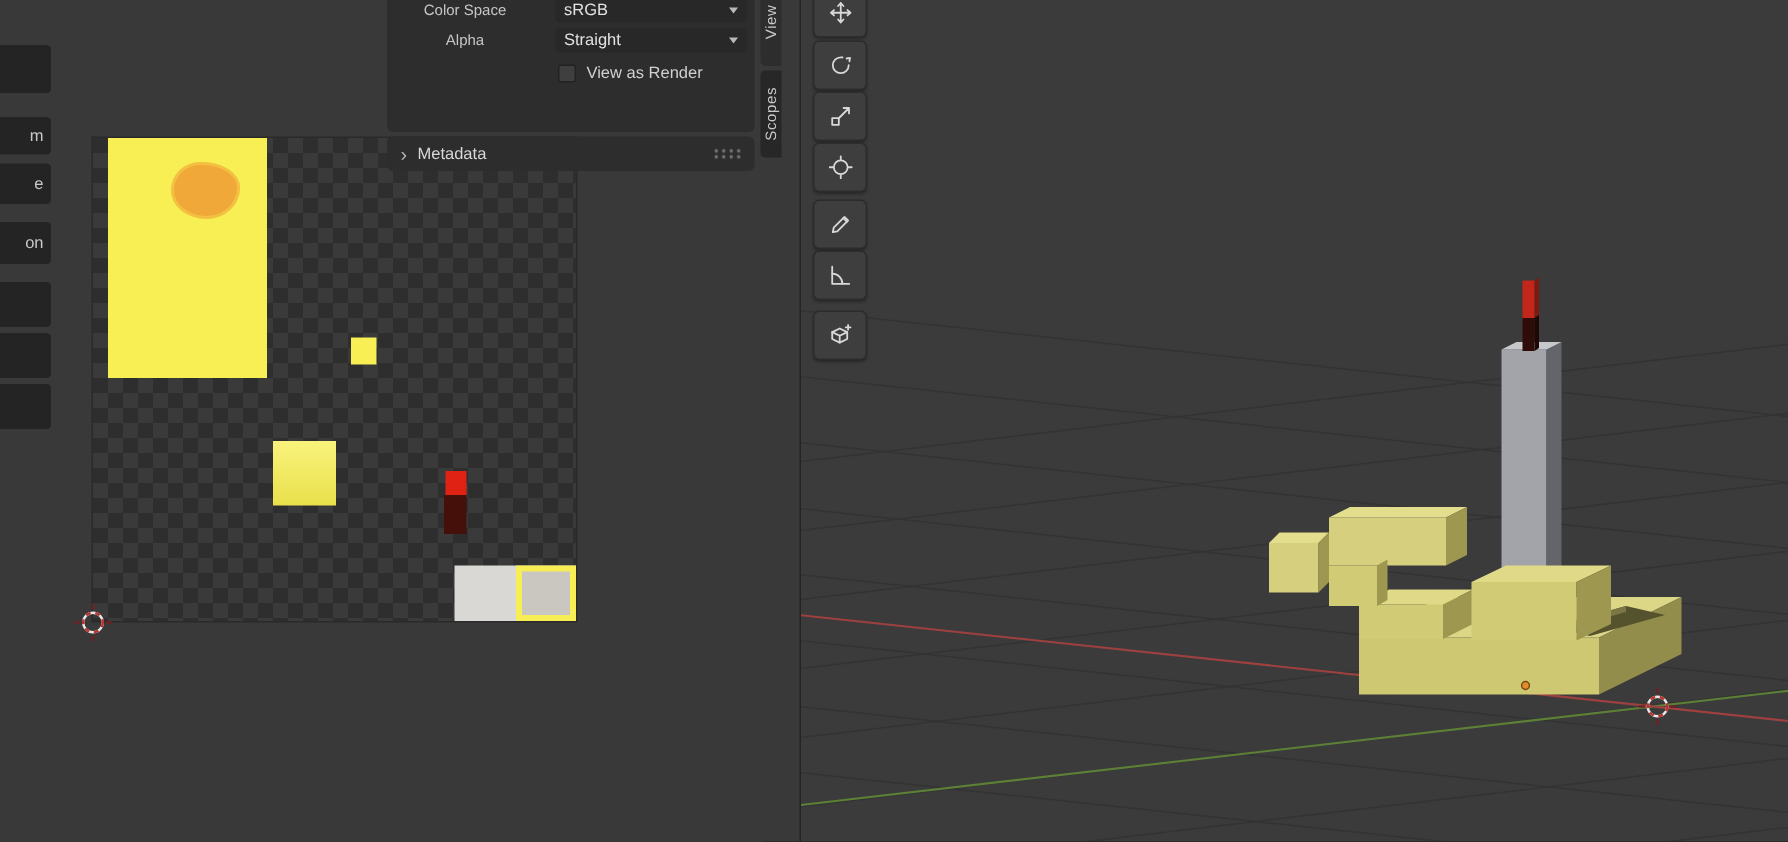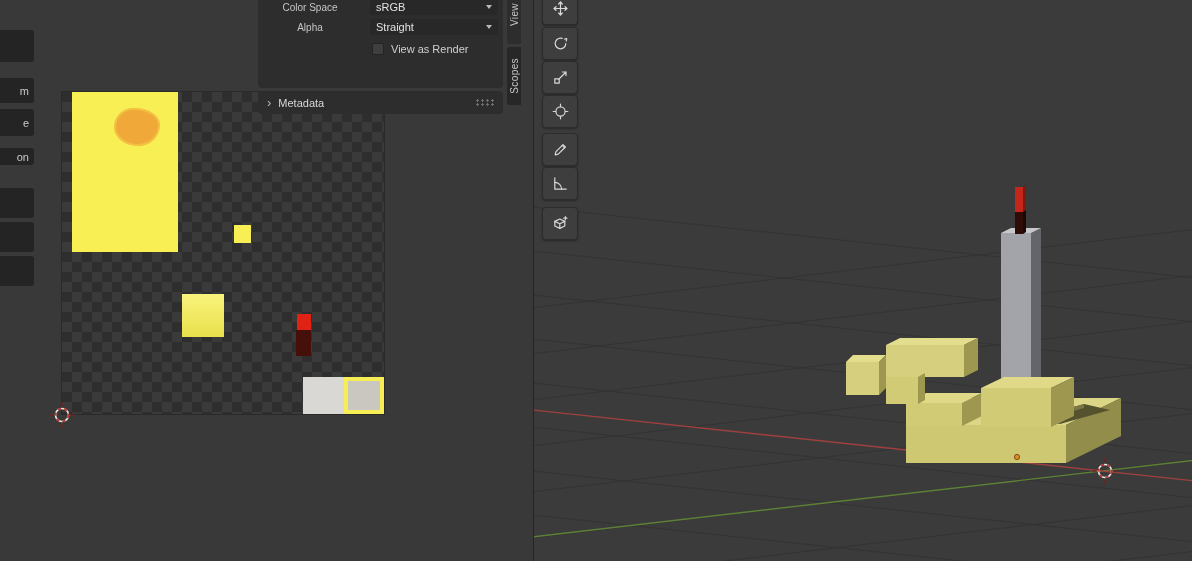--- a/index.html
+++ b/index.html
@@ -10,21 +10,21 @@
   .image-editor{position:absolute;left:0;top:0;width:533px;height:561px;background:#393939;}
 
   
   .frags{position:absolute;left:0;top:0;width:36px;height:300px;}
   .frag{position:absolute;left:0;width:34px;background:#242424;border-radius:0 3px 3px 0;
         display:flex;align-items:center;justify-content:flex-end;padding-right:5px;
         box-sizing:border-box;color:#c9c9c9;font-size:11px;}
   .frag.f0{top:30px;height:32px;}
   .frag.f1{top:78px;height:25px;}
   .frag.f2{top:109px;height:27px;}
-  .frag.f3{top:148px;height:17px;}
+  .frag.f3{top:148px;height:28px;}
   .frag.f4{top:188px;height:30px;}
   .frag.f5{top:222px;height:30px;}
   .frag.f6{top:256px;height:30px;}
 
   
   .uv-canvas{position:absolute;left:62px;top:92px;width:322px;height:322px;
     background-color:#2e2e2e;
     background-image:
       linear-gradient(45deg,#3a3a3a 25%,transparent 25%,transparent 75%,#3a3a3a 75%),
       linear-gradient(45deg,#3a3a3a 25%,transparent 25%,transparent 75%,#3a3a3a 75%);

